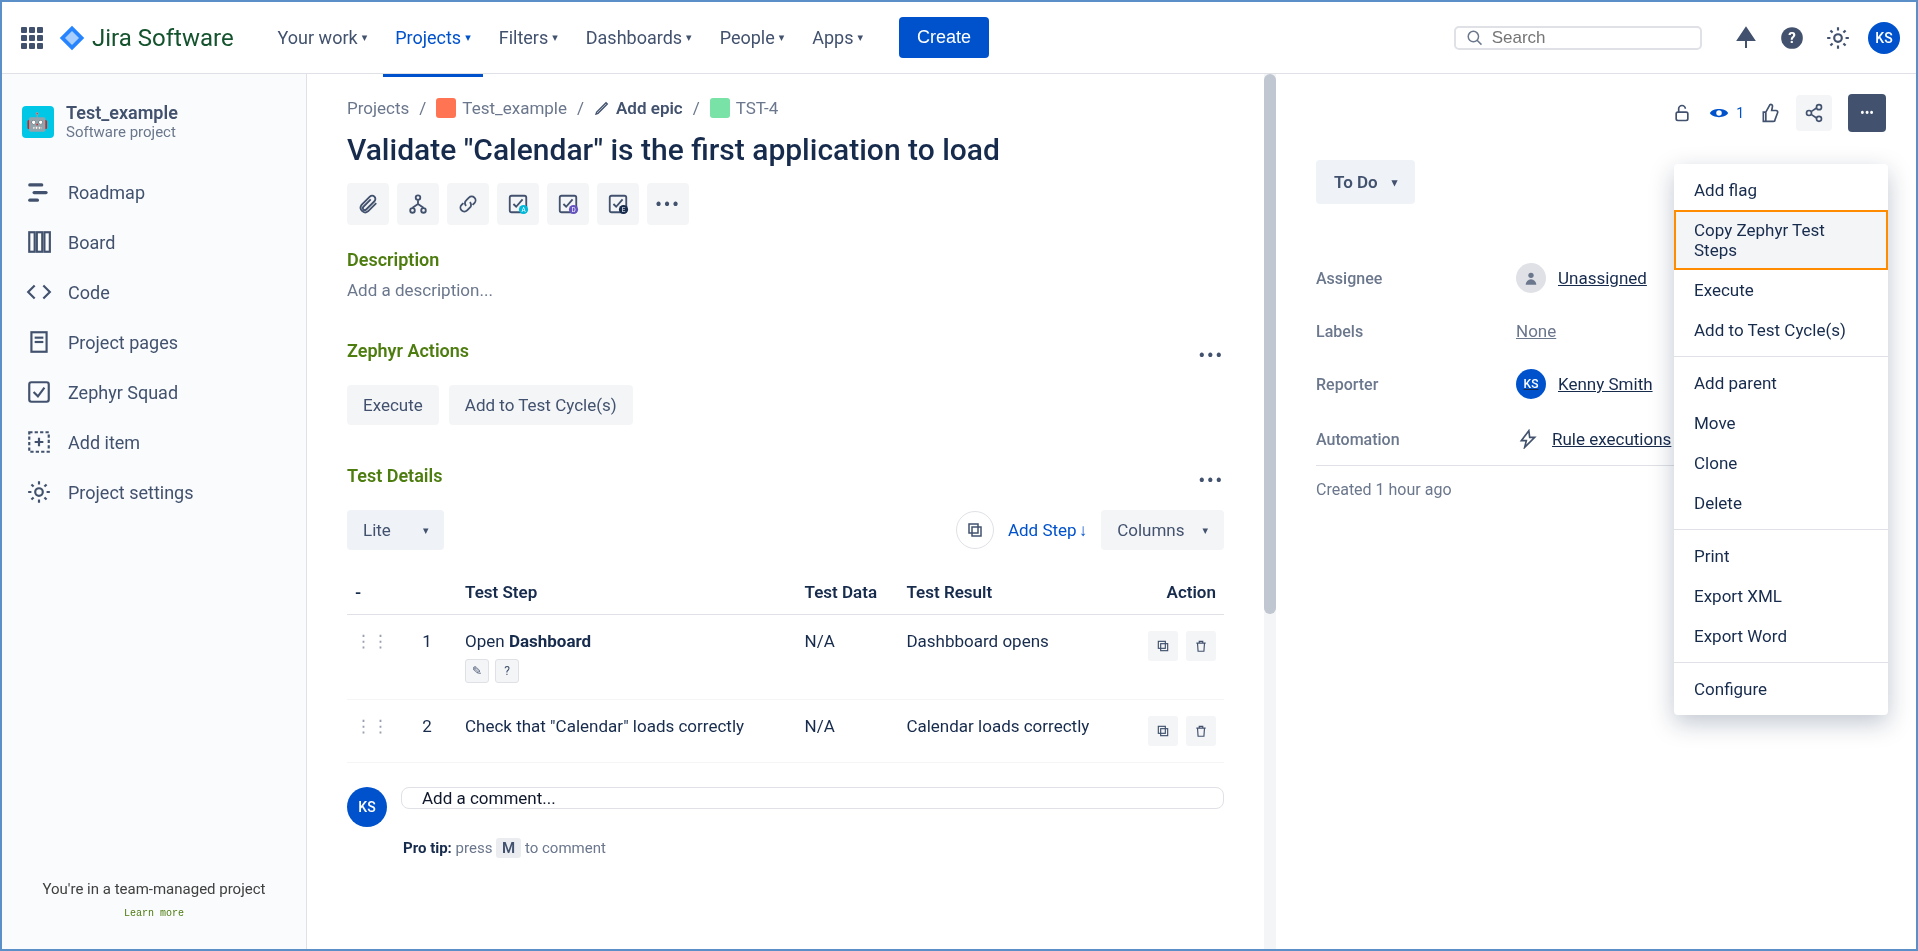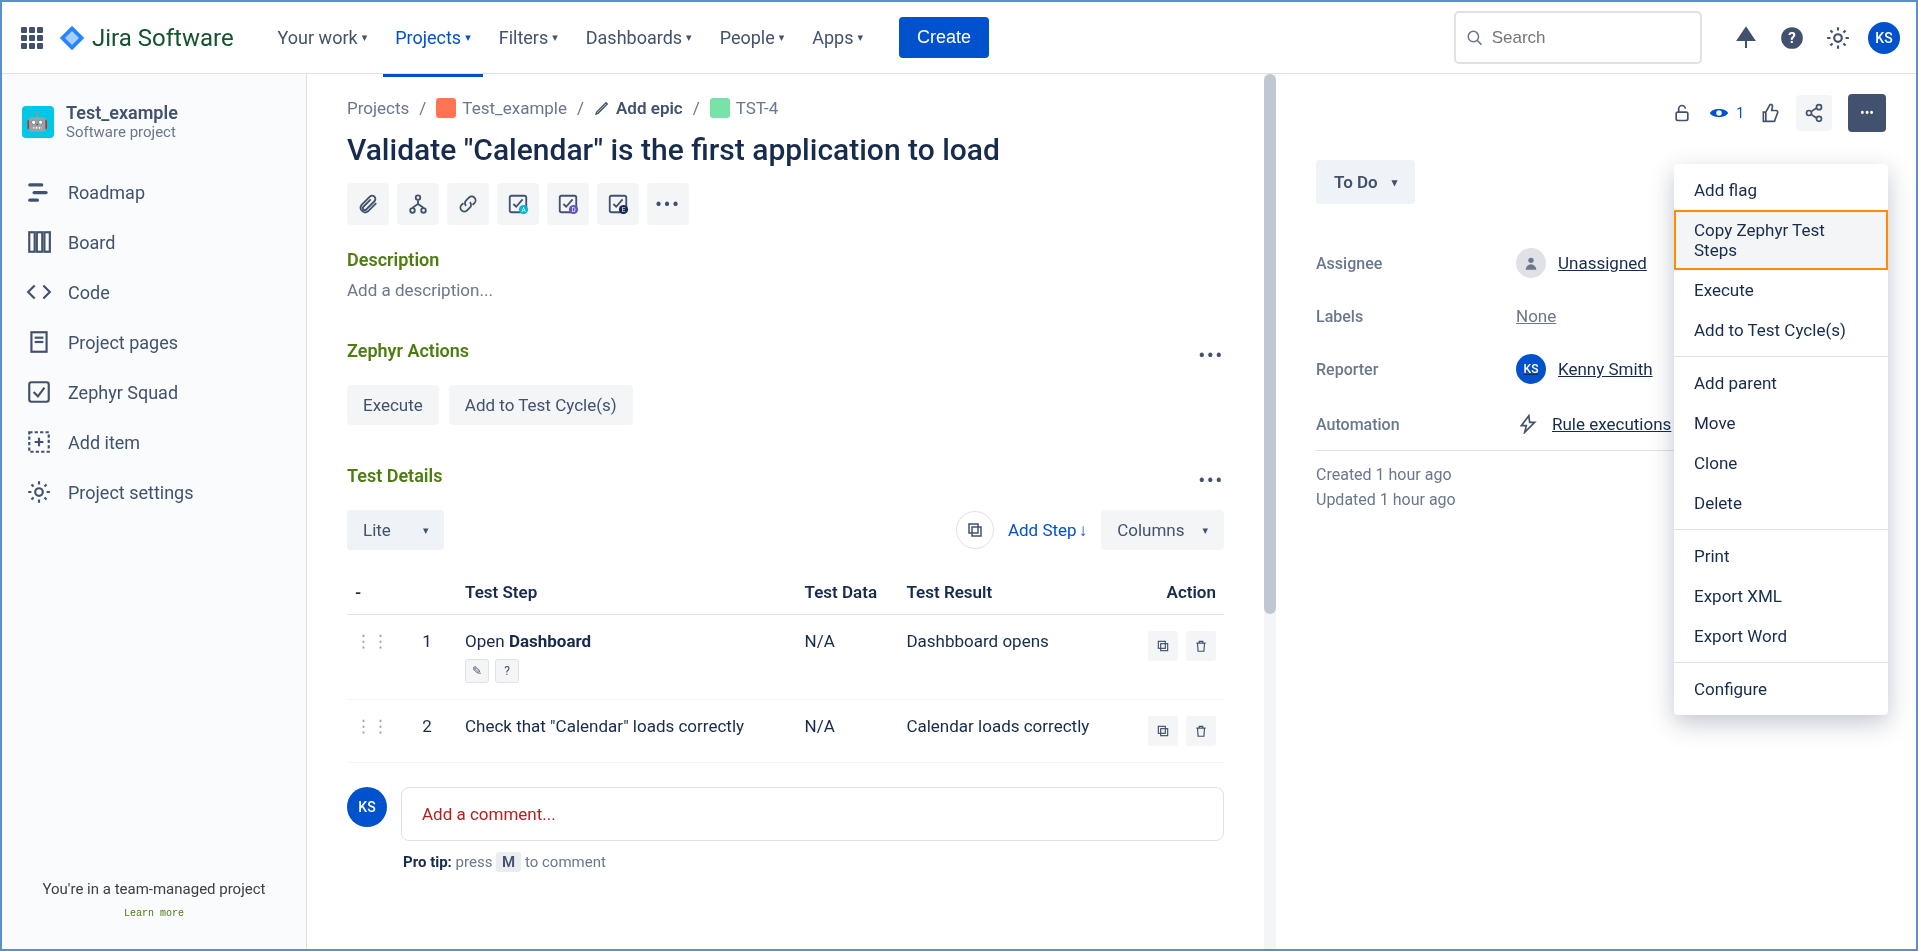--- a/index.html
+++ b/index.html
@@ -14,21 +14,21 @@
 .logo { display: flex; align-items: flex-start; gap: 6px; font-size: 24px; color: #14532d; }
 .logo-diamond { width: 28px; height: 28px; }
 .nav-links { display: flex; align-items: center; gap: 4px; margin-left: 20px; }
 .nav-link { padding: 8px 12px; color: #42526E; font-size: 18px; display: flex; align-items: center; gap: 4px; cursor: pointer; border-radius: 3px; }
 .nav-link.active { color: #0052CC; position: relative; }
 .nav-link.active::after { content: ""; position: absolute; left: 0; right: 0; bottom: -21px; height: 3px; background: #0052CC; }
 .chev { font-size: 11px; color: #42526E; }
 .nav-link.active .chev { color: #0052CC; }
 .create-btn { margin-left: 12px; background: #0052CC; color: #fff; border: none; border-radius: 4px; padding: 10px 18px; font-size: 18px; font-weight: 500; cursor: pointer; }
 .spacer { flex: 1; }
-.search-box { width: 248px; height: 53px; border: 2px solid #dfe1e6; border-radius: 5px; display: flex; align-items: center; padding: 0 10px; gap: 8px; }
+.search-box { width: 248px; height: 24px; border: 2px solid #dfe1e6; border-radius: 5px; display: flex; align-items: center; padding: 0 10px; gap: 8px; }
 .search-box input { border: none; outline: none; font-size: 17px; width: 100%; color: #6B778C; }
 .search-box svg { width: 20px; height: 20px; }
 .topnav-icons { display: flex; align-items: center; gap: 14px; margin-left: 16px; }
 .icon-btn { width: 32px; height: 32px; display: flex; align-items: center; justify-content: center; cursor: pointer; color: #42526E; }
 .avatar { width: 32px; height: 32px; border-radius: 50%; background: #0052CC; color: #fff; display: flex; align-items: center; justify-content: center; font-size: 14px; font-weight: 500; }
 
 
 .body { flex: 1; display: flex; overflow: hidden; }
 .sidebar { width: 305px; border-right: 1px solid #dfe1e6; background: #FAFBFC; display: flex; flex-direction: column; padding: 20px 10px; }
 .project-header { display: flex; align-items: center; gap: 12px; padding: 8px 10px; margin-bottom: 18px; }
@@ -74,35 +74,35 @@
 .test-table th:last-child { text-align: right; }
 .test-table td { padding: 16px 8px; font-size: 17px; color: #172B4D; vertical-align: top; border-bottom: 1px solid #f4f5f7; }
 .drag-handle { color: #97A0AF; cursor: grab; }
 .step-num { text-align: center; }
 .step-icons { margin-top: 8px; display: flex; gap: 6px; }
 .step-icon-box { width: 24px; height: 24px; border: 1px solid #dfe1e6; background: #f4f5f7; border-radius: 3px; display: flex; align-items: center; justify-content: center; font-size: 12px; color: #42526E; cursor: pointer; }
 .action-icons { display: flex; gap: 8px; justify-content: flex-end; }
 .act-btn { width: 30px; height: 30px; background: #F4F5F7; border-radius: 3px; display: flex; align-items: center; justify-content: center; cursor: pointer; color: #42526E; }
 
 .comment-area { display: flex; align-items: flex-start; gap: 14px; margin-top: 24px; }
-.comment-input { flex: 1; border: 1px solid #dfe1e6; border-radius: 8px; padding: 16px 20px; font-size: 17px; color: #b91c1c; cursor: text; }
+.comment-input { flex: 1; border: 1px solid #dfe1e6; border-radius: 8px; padding: 0 20px; font-size: 17px; color: #0f172a; cursor: text; }
 .pro-tip { margin-top: 12px; margin-left: 56px; font-size: 15px; color: #6B778C; }
 .pro-tip .key { background: #EBECF0; padding: 1px 6px; border-radius: 3px; font-weight: 600; color: #42526E; }
 .pro-tip strong { font-weight: 700; color: #172B4D; }
 
 
 .scrollbar-fake { width: 12px; background: #f4f5f7; position: relative; }
 .scrollbar-thumb { position: absolute; top: 0; left: 0; right: 0; height: 540px; background: #c1c7d0; border-radius: 6px; }
 
 .right-panel { width: 640px; padding: 20px 30px 20px 40px; position: relative; }
 .right-header { display: flex; align-items: center; justify-content: flex-end; gap: 16px; margin-bottom: 28px; }
 .rh-item { display: flex; align-items: center; gap: 6px; color: #42526E; cursor: pointer; }
 .rh-item.blue { color: #0052CC; }
 .rh-more { width: 38px; height: 38px; background: #42526E; border-radius: 4px; display: flex; align-items: center; justify-content: center; color: #fff; cursor: pointer; }
-.status-select { background: #EFF2F7; border-radius: 4px; padding: 12px 18px; font-size: 17px; font-weight: 600; color: #42526E; display: inline-flex; align-items: center; gap: 14px; cursor: pointer; margin-bottom: 30px; }
+.status-select { background: #EFF2F7; border-radius: 4px; padding: 12px 18px; font-size: 17px; font-weight: 600; color: #42526E; display: inline-flex; align-items: center; gap: 14px; cursor: pointer; margin-bottom: 45px; }
 .details-row { display: flex; align-items: center; padding: 14px 0; }
 .details-label { width: 200px; font-size: 16px; color: #6B778C; font-weight: 500; }
 .details-value { display: flex; align-items: center; gap: 12px; font-size: 17px; color: #172B4D; text-decoration: underline; }
 .empty-avatar { width: 30px; height: 30px; border-radius: 50%; background: #DFE1E6; display: flex; align-items: center; justify-content: center; color: #6B778C; }
 .user-avatar { width: 30px; height: 30px; border-radius: 50%; background: #0052CC; color: #fff; display: flex; align-items: center; justify-content: center; font-size: 12px; font-weight: 500; }
 .bolt { width: 24px; height: 24px; display: flex; align-items: center; justify-content: center; color: #42526E; }
 .meta-lines { border-top: 1px solid #dfe1e6; padding-top: 14px; font-size: 16px; color: #6B778C; }
 .meta-lines div { margin-bottom: 6px; }
 
 
@@ -513,21 +513,20 @@
               <div class="bolt">
                 <svg width="20" height="20" viewBox="0 0 24 24">
                   <path d="M13 2 L4 14 h6 l-2 8 L20 10 h-6 Z" fill="none" stroke="#42526E" stroke-width="2"></path>
                 </svg>
               </div>
               <span>Rule executions</span>
             </div>
         </div>
         <div class="meta-lines">
           <div>Created 1 hour ago</div>
-          <div>Updated 1 hour ago</div>
         </div>
       </div>
     </div>
   </div>
 
   <div class="dropdown-menu" id="dropdown-menu">
       <div class="menu-item">Add flag</div>
       <div class="menu-item highlighted">Copy Zephyr Test Steps</div>
       <div class="menu-item">Execute</div>
       <div class="menu-item">Add to Test Cycle(s)</div>

